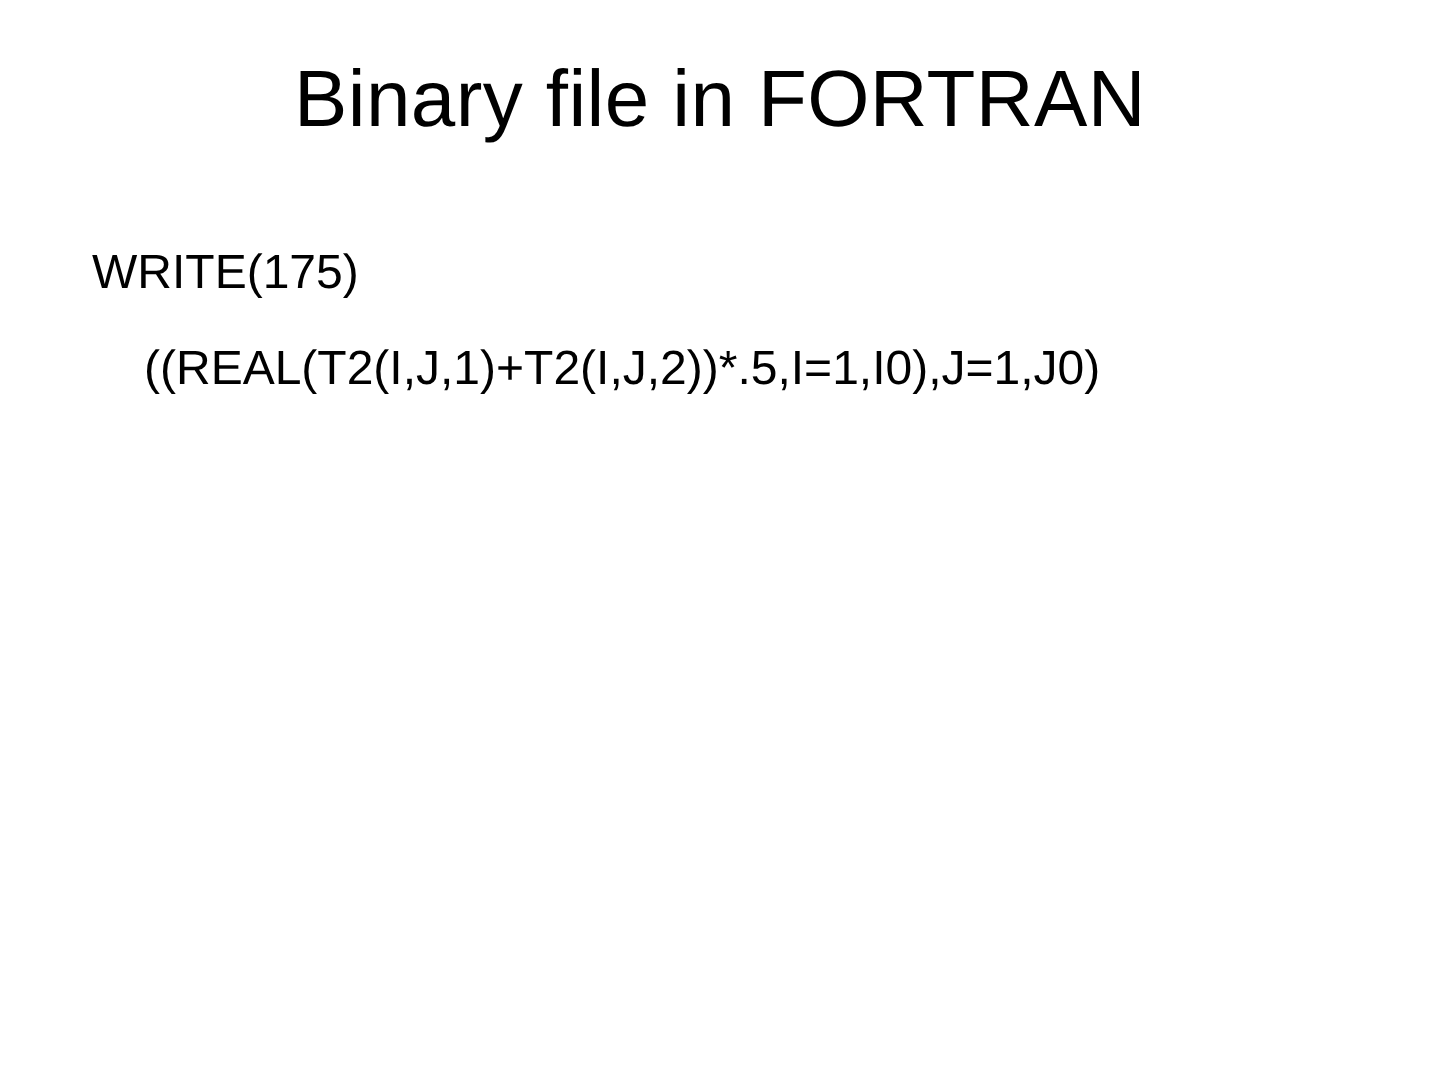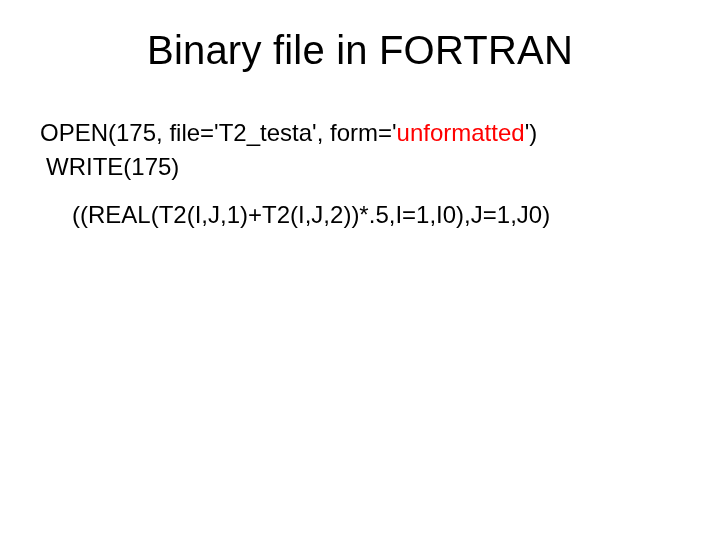--- a/index.html
+++ b/index.html
@@ -39,19 +39,16 @@
   .line2 { white-space: nowrap; margin-top: 4px; padding-left: 6px; }
   .line3 { white-space: nowrap; margin-top: 18px; padding-left: 32px; }
   .hl { color: #ff0000; }
 </style>
 </head>
 <body>
 
 <div class="slide">
   <div class="title">Binary file in FORTRAN</div>
   <div class="body">
-    <div class="line1">
-      <span>OPEN(175, file='T2_testa', form='</span><span class="hl">unformatted</span><span>')</span>
-    </div>
     <div class="line2">WRITE(175)</div>
     <div class="line3">((REAL(T2(I,J,1)+T2(I,J,2))*.5,I=1,I0),J=1,J0)</div>
   </div>
 </div>
 
 </body></html>

